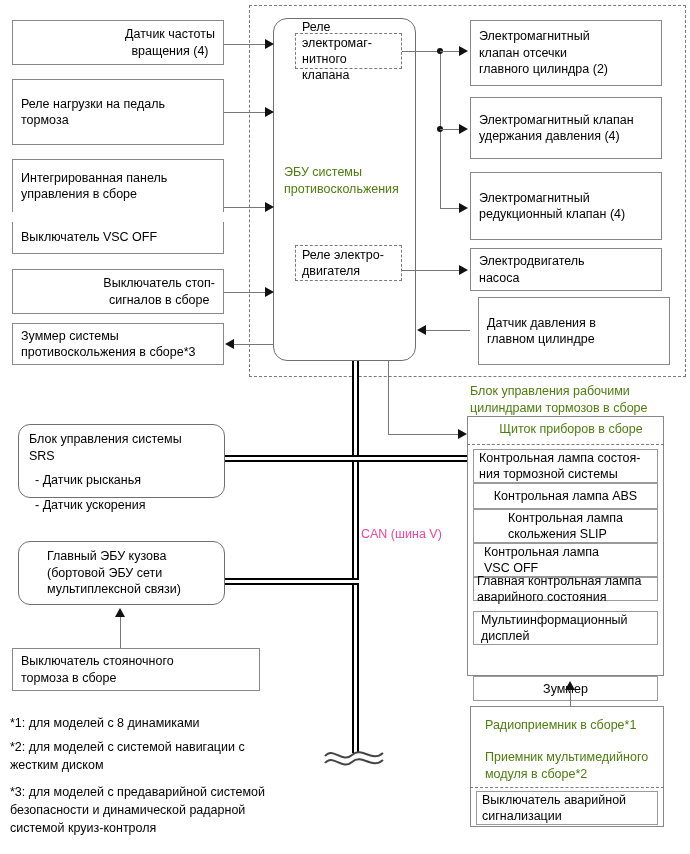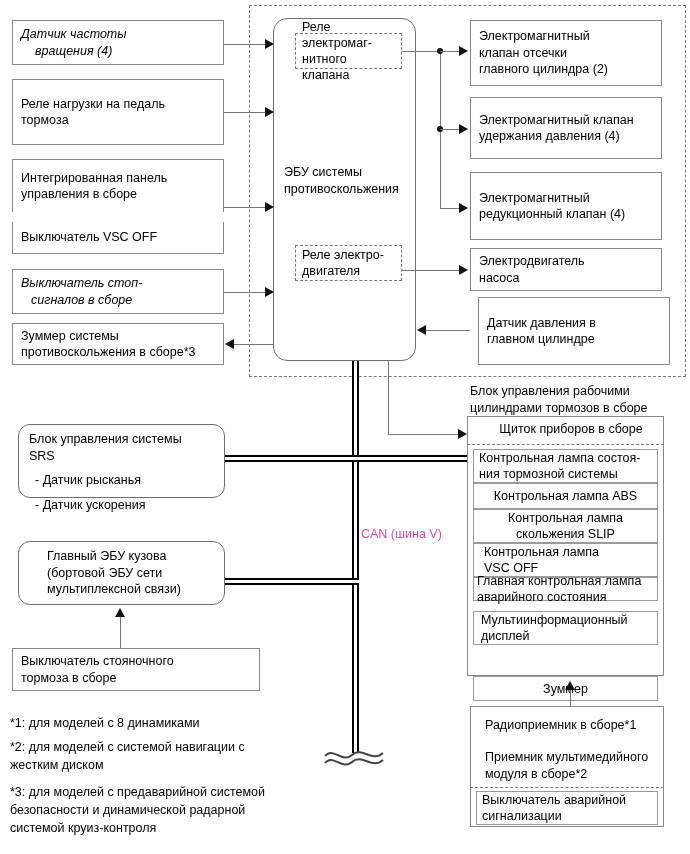--- a/index.html
+++ b/index.html
@@ -23,21 +23,21 @@
     background:#fff;
     font-size:12.5px;
     line-height:1.32;
     color:#000;
     padding:5px 8px;
     display:flex;
     flex-direction:column;
     justify-content:center;
     white-space:pre-line;
   }
-  .box.ctr{align-items:flex-start;text-align:center;font-style:italic;}
+  .box.ctr{align-items:flex-end;text-align:center;}
   .box.lft{align-items:flex-start;text-align:left;}
   .dash-box{
     position:absolute;
     box-sizing:border-box;
     border:1px dashed #7a7a7a;
     background:transparent;
   }
   .ecu{
     position:absolute;
     box-sizing:border-box;
@@ -61,21 +61,21 @@
     flex-direction:column;
     justify-content:center;
     align-items:flex-start;
     white-space:pre-line;
   }
   .txt{
     position:absolute;
     font-size:12.5px;
     line-height:1.34;
     white-space:pre-line;
-    color:#000000;
+    color:#4d7c0f;
   }
   
   .hline{position:absolute;height:1px;background:#777;}
   .vline{position:absolute;width:1px;background:#777;}
   .dot{position:absolute;width:6px;height:6px;border-radius:50%;background:#111;}
   .arr{position:absolute;width:0;height:0;}
   .arr-r{border-top:5px solid transparent;border-bottom:5px solid transparent;border-left:9px solid #111;}
   .arr-l{border-top:5px solid transparent;border-bottom:5px solid transparent;border-right:9px solid #111;}
   .arr-u{border-left:5px solid transparent;border-right:5px solid transparent;border-bottom:9px solid #111;}
   
@@ -94,21 +94,21 @@
     position:absolute;
     box-sizing:border-box;
     border:1px solid #9a9a9a;
     background:#fff;
     font-size:12.5px;
     line-height:1.28;
     padding:2px 5px;
     display:flex;flex-direction:column;justify-content:center;
     white-space:pre-line;
   }
-  .subrow.ctr{align-items:center;text-align:center;}
+  .subrow.ctr{align-items:center;}
   .subrow.lft{align-items:flex-start;text-align:left;}
   .divider{position:absolute;border-top:1px dashed #7a7a7a;height:0;}
   .notes{position:absolute;font-size:12.5px;line-height:1.45;white-space:pre-line;}
 </style>
 </head>
 <body>
 
 <div id="root">
 
   <div class="dash-box" style="left:249px;top:5px;width:437px;height:372px;"></div>

